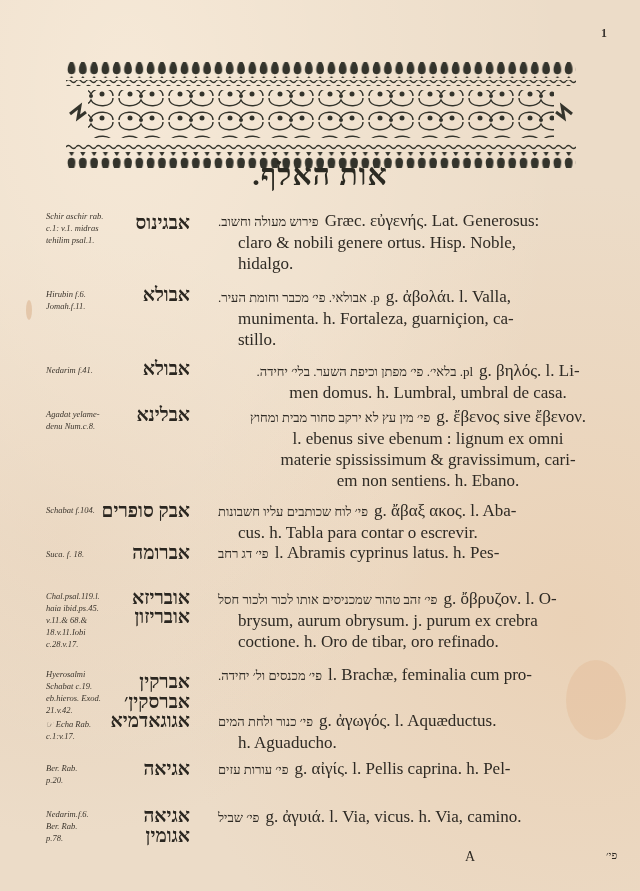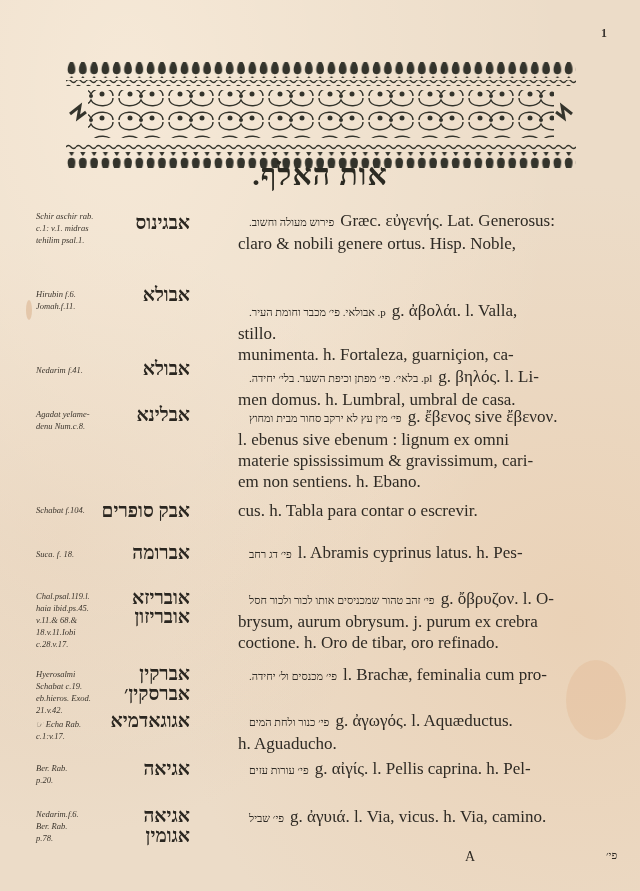--- a/index.html
+++ b/index.html
@@ -11,24 +11,24 @@
       radial-gradient(ellipse at 90% 70%, rgba(230,190,150,0.35), transparent 50%),
       radial-gradient(ellipse at 10% 60%, rgba(220,190,160,0.3), transparent 40%);
     font-family: "Liberation Serif", "DejaVu Serif", serif;
     color:#2e2a24;
     position:relative;
   }
   .page-number { position:absolute; left:601px; top:26px; font-size:12px; font-weight:bold; color:#3a3530; }
   .ornament { position:absolute; left:66px; top:60px; width:510px; height:120px; }
   .heading { position:absolute; left:0; width:640px; top:158px; text-align:center; font-size:30px; font-weight:bold; direction:rtl; color:#2b2a22; letter-spacing:1px; }
   .entry { position:absolute; left:0; width:640px; }
-  .ref { position:absolute; left:36px; width:90px; font-style:italic; font-size:8.5px; line-height:12px; color:#3a342c; }
+  .ref { position:absolute; left:46px; width:90px; font-style:italic; font-size:8.5px; line-height:12px; color:#3a342c; }
   .headword { position:absolute; right:450px; text-align:right; direction:rtl; font-size:19px; font-weight:bold; line-height:22px; color:#2a2620; white-space:nowrap; }
   .def { position:absolute; left:218px; width:400px; font-size:17px; line-height:21px; color:#2e2a24; }
-  .def .heb-small { font-size:11px; direction:rtl; unicode-bidi:isolate; margin-right:6px;margin-left:31px; }
+  .def .heb-small { font-size:13px; direction:rtl; unicode-bidi:isolate; margin-right:6px; }
   .def .line { display:block; white-space:nowrap; }
   .def .cont { padding-left:20px; }
   .catchword { position:absolute; top:849px; font-size:14px; color:#2e2a24; }
   .stain { position:absolute; border-radius:50%; background:rgba(190,120,60,0.25); }
 </style>
 </head>
 <body>
 
 <div class="page-number">1</div>
 
@@ -71,67 +71,69 @@
 <div class="entry" style="top:210px;">
   <div class="ref" style="top:0;">
     <div>Schir aschir rab.</div>
     <div>c.1: v.1. midras</div>
     <div>tehilim psal.1.</div>
   </div>
   <div class="headword" style="top:2px;">אבגינוס</div>
   <div class="def" style="top:0;">
     <span class="line"><span class="heb-small">פירוש מעולה וחשוב.</span><span>Græc. εὐγενής. Lat. Generosus:</span></span>
     <span class="line cont">claro &amp; nobili genere ortus. Hisp. Noble,</span>
+    <span class="line cont">hidalgo.</span>
   </div>
 </div>
 
 <div class="entry" style="top:284px;">
   <div class="ref" style="top:4px;">
     <div>Hirubin f.6.</div>
     <div>Jomah.f.11.</div>
   </div>
   <div class="headword" style="top:0;">אבולא</div>
-  <div class="def" style="top:16px;">
+  <div class="def" style="top:2px;">
     <span class="line"><span class="heb-small">p. אבולאי. פי׳ מכבר וחומת העיר.</span><span>g. ἀβολάι. l. Valla,</span></span>
+    <span class="line cont">munimenta. h. Fortaleza, guarniçion, ca-</span>
     <span class="line cont">stillo.</span>
-    <span class="line cont">munimenta. h. Fortaleza, guarniçion, ca-</span>
   </div>
 </div>
 
 <div class="entry" style="top:358px;">
   <div class="ref" style="top:6px;">
     <div>Nedarim f.41.</div>
   </div>
   <div class="headword" style="top:0;">אבולא</div>
-  <div class="def" style="top:8px;">
+  <div class="def" style="top:2px;text-align:center;">
     <span class="line"><span class="heb-small">pl. בלאי׳. פי׳ מפתן וכיפת השער. בלי׳ יחידה.</span><span>g. βηλός. l. Li-</span></span>
     <span class="line cont">men domus. h. Lumbral, umbral de casa.</span>
   </div>
 </div>
 
 <div class="entry" style="top:404px;">
   <div class="ref" style="top:4px;">
     <div>Agadat yelame-</div>
     <div>denu Num.c.8.</div>
   </div>
   <div class="headword" style="top:0;">אבלינא</div>
-  <div class="def" style="top:2px;">
+  <div class="def" style="top:2px;text-align:center;">
     <span class="line"><span class="heb-small">פי׳ מין עץ לא ירקב סחור מבית ומחוץ</span><span>g. ἔβενος sive ἔβενον.</span></span>
     <span class="line cont">l. ebenus sive ebenum : lignum ex omni</span>
     <span class="line cont">materie spississimum &amp; gravissimum, cari-</span>
     <span class="line cont">em non sentiens. h. Ebano.</span>
   </div>
 </div>
 
 <div class="entry" style="top:500px;">
   <div class="ref" style="top:4px;">
     <div>Schabat f.104.</div>
   </div>
   <div class="headword" style="top:0;text-align:center;">אבק סופרים</div>
   <div class="def" style="top:0;">
+    <span class="line"><span class="heb-small">פי׳ לוח שכותבים עליו חשבונות</span><span>g. ἄβαξ ακος. l. Aba-</span></span>
     <span class="line cont">cus. h. Tabla para contar o escrevir.</span>
   </div>
 </div>
 
 <div class="entry" style="top:542px;">
   <div class="ref" style="top:6px;">
     <div>Suca. f. 18.</div>
   </div>
   <div class="headword" style="top:0;">אברומה</div>
   <div class="def" style="top:0;">
@@ -156,21 +158,21 @@
   </div>
 </div>
 
 <div class="entry" style="top:664px;">
   <div class="ref" style="top:4px;">
     <div>Hyerosalmi</div>
     <div>Schabat c.19.</div>
     <div>eb.hieros. Exod.</div>
     <div>21.v.42.</div>
   </div>
-  <div class="headword" style="top:0; white-space:pre-line; line-height:20px;text-align:right;">אברקין
+  <div class="headword" style="top:8px; white-space:pre-line; line-height:20px;text-align:right;">אברקין
 אברסקין׳</div>
   <div class="def" style="top:0;">
     <span class="line"><span class="heb-small">פי׳ מכנסים ול׳ יחידה.</span><span>l. Brachæ, feminalia cum pro-</span></span>
   </div>
 </div>
 
 <div class="entry" style="top:710px;">
   <div class="ref" style="top:8px;">
     <div>☞ Echa Rab.</div>
     <div>c.1:v.17.</div>

